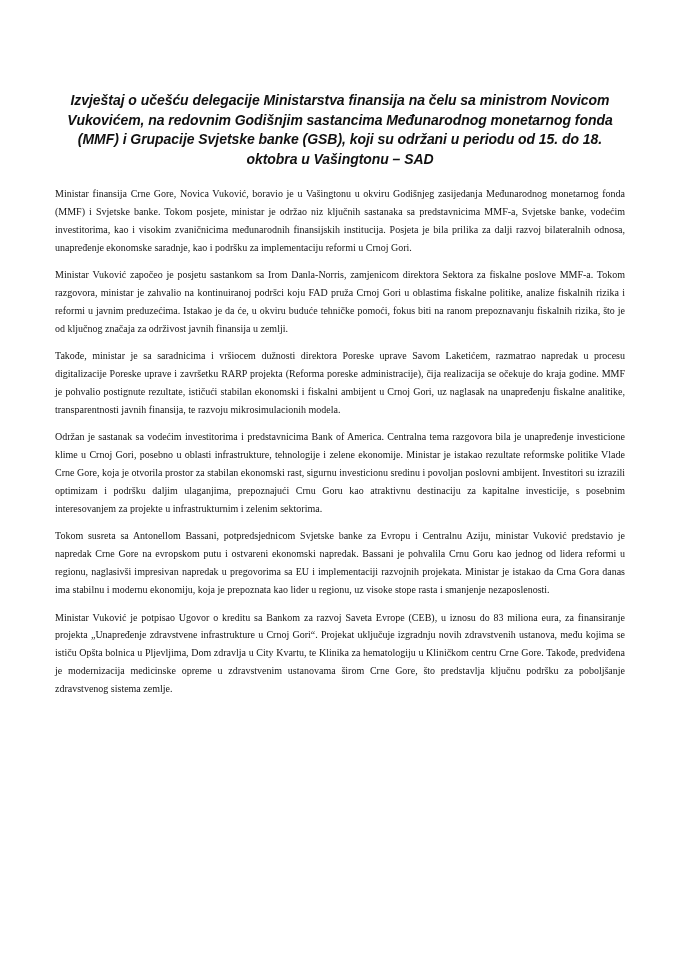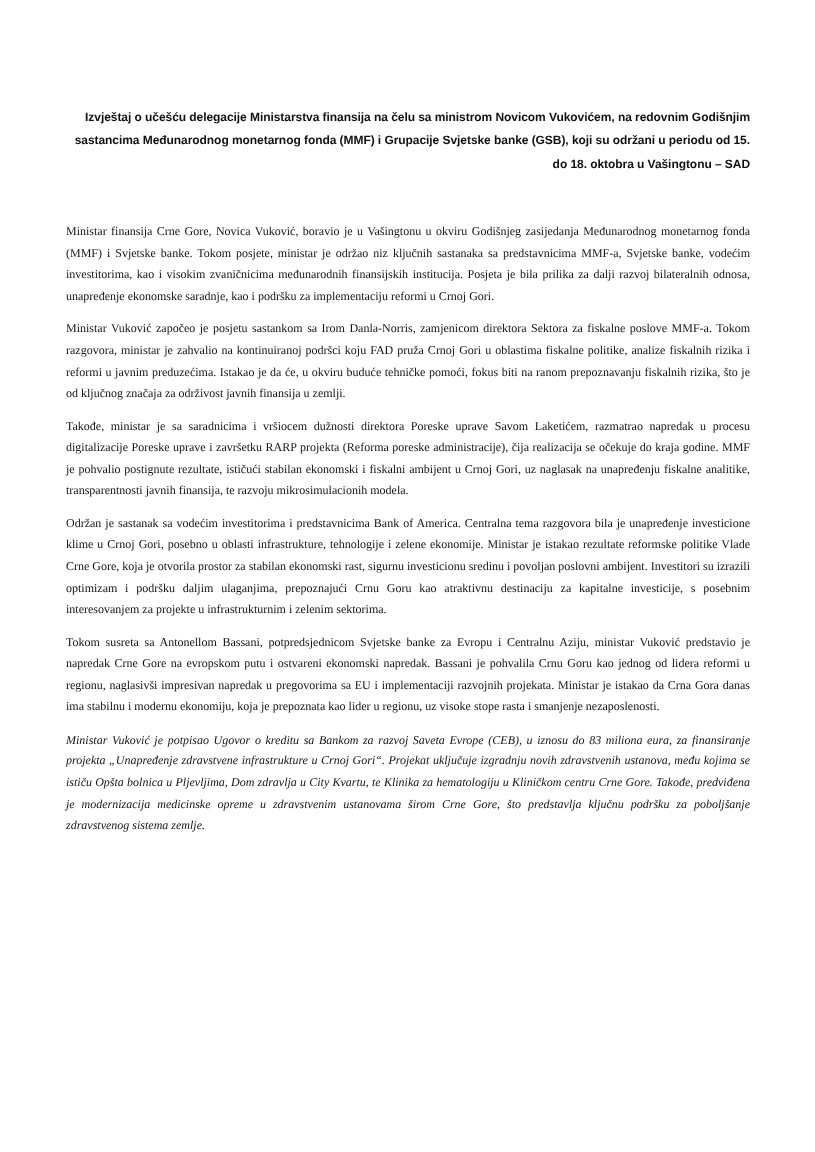--- a/index.html
+++ b/index.html
@@ -23,46 +23,46 @@
     background: #ffffff;
     box-sizing: border-box;
   }
   .doc-title {
     position: absolute;
     left: 55px;
     top: 82px;
     width: 570px;
     font-family: "Liberation Sans", "DejaVu Sans", sans-serif;
     font-weight: bold;
-    font-size: 10px;
+    font-size: 14px;
     line-height: 19.4px;
-    text-align: right;
+    text-align: center;
     letter-spacing: -0.05px;
     color: #111111;
     white-space: pre-line;
+    font-style: italic;
   }
   .doc-body {
     position: absolute;
     left: 55px;
     top: 185px;
     width: 570px;
   }
   .para {
     margin: 0 0 9.5px 0;
     font-family: "Liberation Serif", "DejaVu Serif", serif;
     font-size: 10px;
     line-height: 17.9px;
     text-align: justify;
     text-justify: inter-word;
     color: #131313;
     hyphens: none;
   }
   .para:last-child {
     margin-bottom: 0;
-    font-style: italic;
   }
 </style>
 </head>
 <body>
 
 <div class="page">
 
   <h1 class="doc-title">Izvještaj o učešću delegacije Ministarstva finansija na čelu sa ministrom Novicom Vukovićem, na redovnim Godišnjim sastancima Međunarodnog monetarnog fonda (MMF) i Grupacije Svjetske banke (GSB), koji su održani u periodu od 15. do 18. oktobra u Vašingtonu – SAD</h1>
 
   <div class="doc-body">

